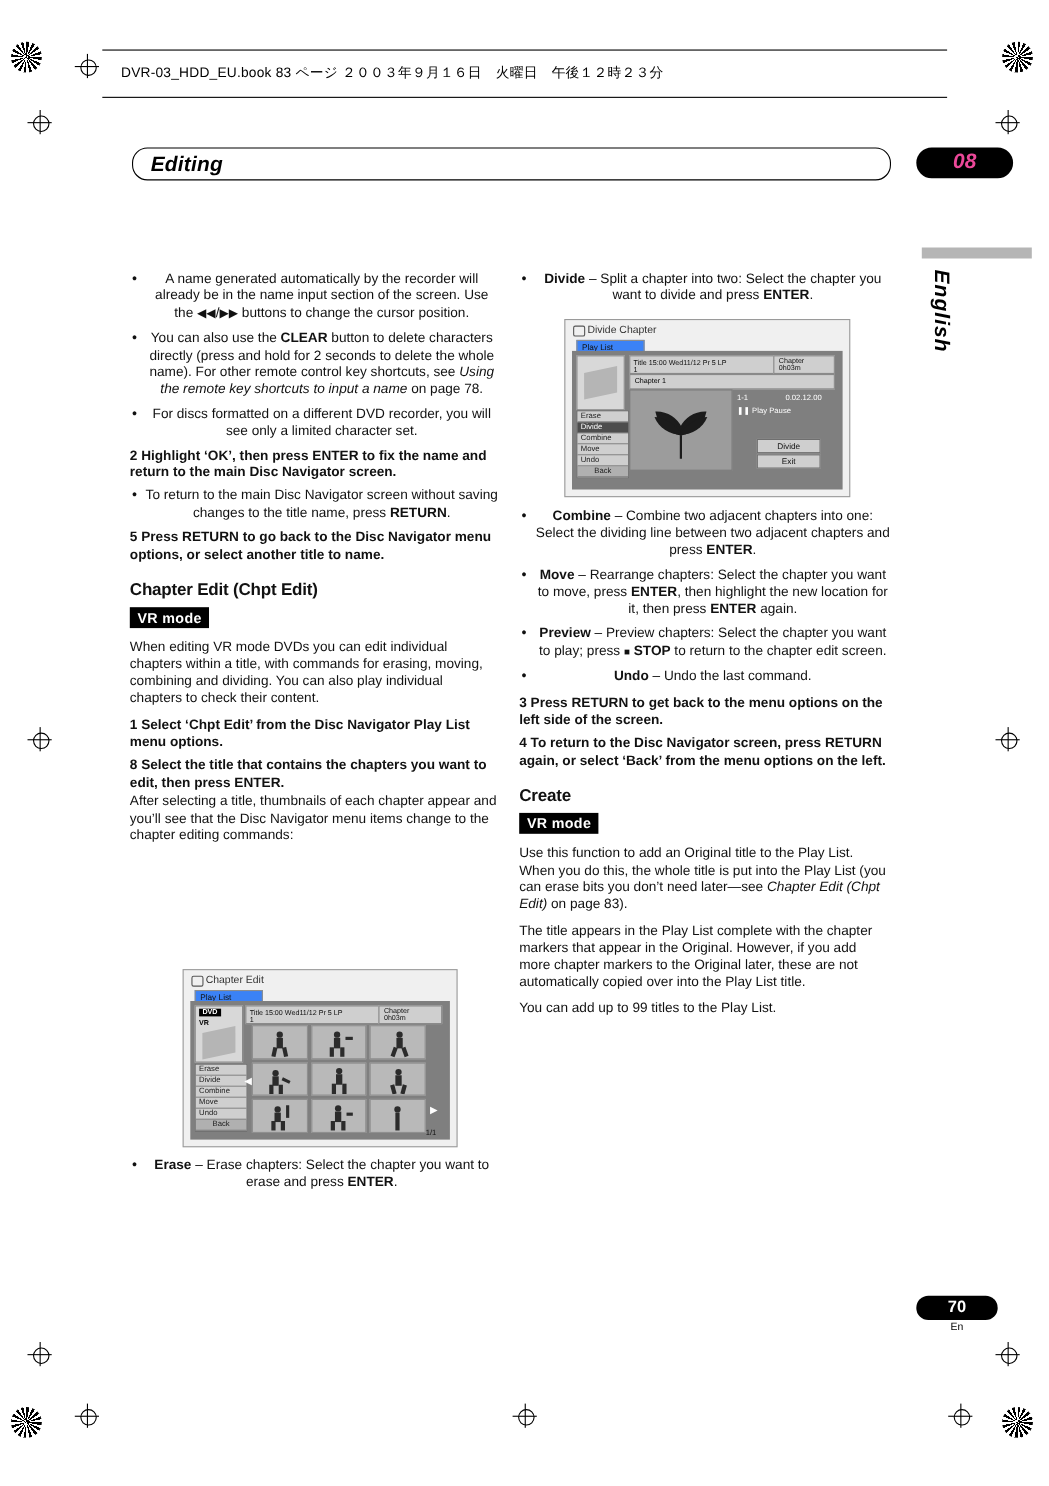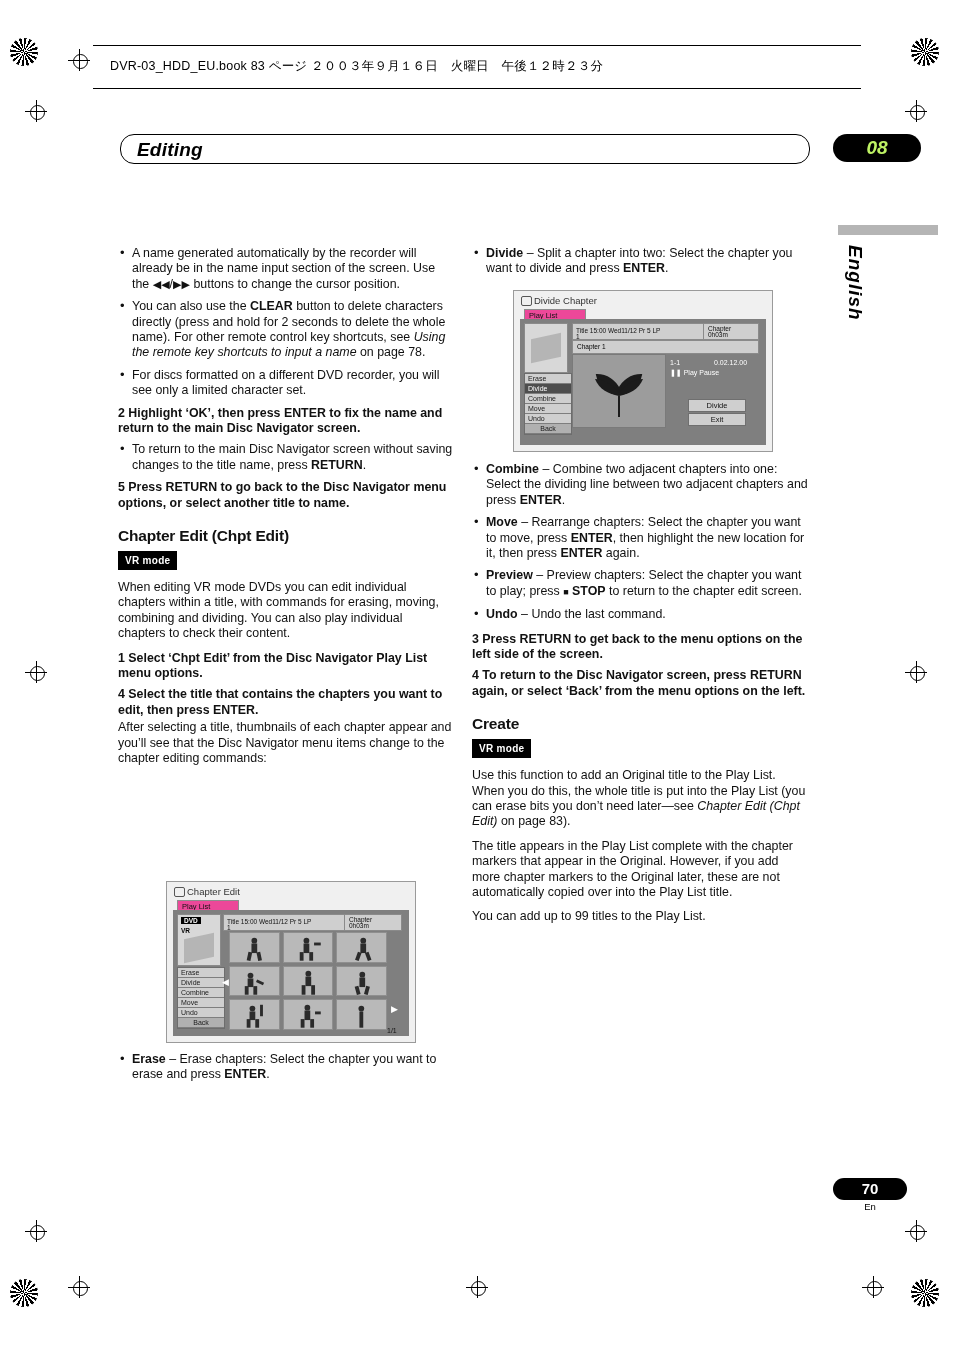--- a/index.html
+++ b/index.html
@@ -30,52 +30,52 @@
 
   
   .titlebar{
     position:absolute;left:120px;top:134px;width:688px;height:28px;
     border:1px solid #000;border-radius:14px;background:#fff;
   }
   .titlebar .t{position:absolute;left:16px;top:4px;font-size:19px;font-weight:bold;
     font-style:italic;letter-spacing:0.2px;}
   .chapnum{
     position:absolute;left:833px;top:134px;width:88px;height:28px;border-radius:14px;
-    background:#000;color:#bef264;font-size:19px;font-weight:bold;font-style:italic;
+    background:#000;color:#ec4899;font-size:19px;font-weight:bold;font-style:italic;
     text-align:center;line-height:28px;
   }
 
   
   .vtab{position:absolute;left:838px;top:225px;width:100px;height:10px;background:#b5b5b5;}
   .vlabel{position:absolute;left:826px;top:245px;width:40px;height:120px;
     font-size:19px;font-weight:bold;font-style:italic;
     writing-mode:vertical-rl;text-orientation:mixed;letter-spacing:1px;}
 
   
   .col{position:absolute;font-size:12.4px;line-height:15.4px;color:#111;}
   .colL{left:118px;top:246px;width:335px;}
   .colR{left:472px;top:246px;width:338px;}
 
   p{margin:0 0 9px 0;}
-  .bul{position:relative;padding-left:14px;margin:0 0 7px 0;}
+  .bul{position:relative;padding-left:14px;margin:0 0 7px 0;text-align:center;}
   .bul:before{content:"\2022";position:absolute;left:2px;top:-1px;font-size:13px;}
   .b{font-weight:bold;}
   .i{font-style:italic;}
   h2.sec{font-size:15.5px;font-weight:bold;margin:17px 0 7px 0;letter-spacing:-0.2px;}
   .numstep{font-weight:bold;margin:0 0 6px 0;}
   .plain{margin:0 0 9px 0;}
 
-  .vrmode{display:inline-block;background:#000;color:#fff;font-size:10px;font-weight:bold;
+  .vrmode{display:inline-block;background:#000;color:#fff;font-size:13px;font-weight:bold;
     padding:2px 7px 2px 7px;letter-spacing:0.3px;margin:0 0 10px 0;}
 
   
   .osd{position:absolute;background:#f0f0f0;border:1px solid #9a9a9a;}
   .osd .ttl{position:absolute;left:8px;top:5px;font-size:9.5px;color:#333;}
   .osdInner{position:absolute;background:#7f7f7f;}
-  .osdPL{position:absolute;background:#ec4899;border:1px solid #8d8d8d;
+  .osdPL{position:absolute;background:#3b82f6;border:1px solid #8d8d8d;
     font-size:7.5px;color:#111;padding:1px 4px;}
   .menu{position:absolute;width:46px;background:#9a9a9a;border:1px solid #6d6d6d;}
   .menu div{font-size:7px;color:#1a1a1a;padding:1px 3px;border-bottom:1px solid #7e7e7e;
     background:#cfcfcf;}
   .menu div.hl{background:#4d4d4d;color:#fff;}
   .menu div.back{background:#b0b0b0;text-align:center;}
   .barTop{position:absolute;background:#cfcfcf;border:1px solid #8a8a8a;font-size:7.5px;
     color:#111;}
   .thumbgrid{position:absolute;display:grid;grid-template-columns:repeat(3,1fr);
     grid-template-rows:repeat(3,1fr);gap:3px;}
@@ -164,21 +164,21 @@
     </div>
 
     <p class="numstep" style="">5  Press RETURN to go back to the Disc Navigator menu options, or select another title to name.</p>
 
     <h2 class="sec">Chapter Edit (Chpt Edit)</h2>
     <div class="vrmode">VR mode</div>
 
     <p class="plain">When editing VR mode DVDs you can edit individual chapters within a title, with commands for erasing, moving, combining and dividing. You can also play individual chapters to check their content.</p>
 
     <p class="numstep">1  Select ‘Chpt Edit’ from the Disc Navigator Play List menu options.</p>
-    <p class="numstep" style="margin-bottom:2px;">4  Select the title that contains the chapters you want to edit, then press ENTER.</p>
+    <p class="numstep" style="margin-bottom:2px;">8  Select the title that contains the chapters you want to edit, then press ENTER.</p>
     <p class="plain">After selecting a title, thumbnails of each chapter appear and you’ll see that the Disc Navigator menu items change to the chapter editing commands:</p>
   </div>
 
   <div class="osd" style="left:166px;top:881px;width:248px;height:160px;">
     <div style="position:absolute;left:7px;top:5px;width:9px;height:8px;border:1px solid #555;border-radius:2px;"></div>
     <div class="ttl" style="left:20px;top:4px;">Chapter Edit</div>
 
     <div class="osdPL" style="left:10px;top:18px;width:52px;">Play List</div>
 
     <div class="osdInner" style="left:6px;top:28px;width:236px;height:126px;"></div>

